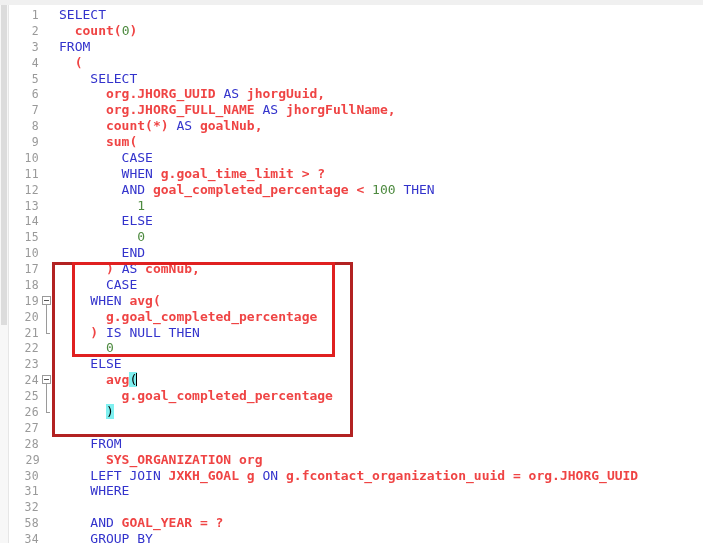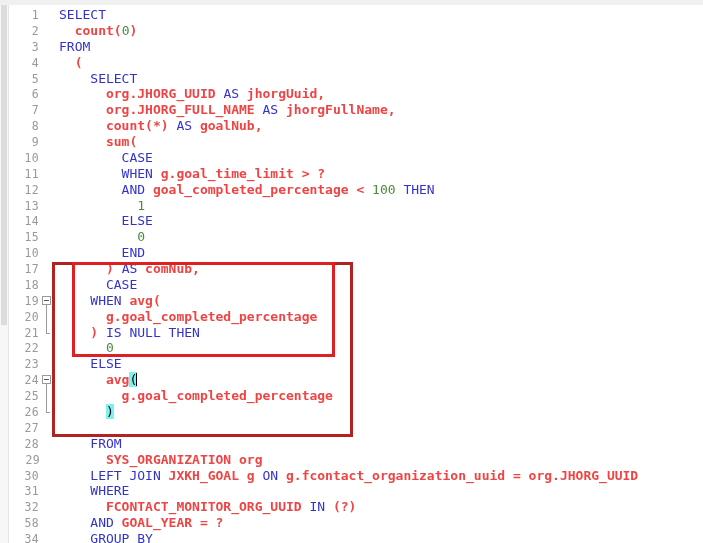--- a/index.html
+++ b/index.html
@@ -229,21 +229,20 @@
         <div class="row code" style="top: 319.6px;"><span class="pl">    ) </span><span class="kw">IS NULL THEN</span></div>
         <div class="row code" style="top: 335.48px;"><span class="num">      0</span></div>
         <div class="row code" style="top: 351.36px;"><span class="kw">    ELSE</span></div>
         <div class="row code" style="top: 367.24px;"><span class="pl">      avg</span><span class="brk">(</span><span class="caret"></span></div>
         <div class="row code" style="top: 383.12px;"><span class="pl">        g.goal_completed_percentage</span></div>
         <div class="row code" style="top: 399px;"><span class="pl">      </span><span class="brk">)</span></div>
         <div class="row code" style="top: 430.76px;"><span class="kw">    FROM</span></div>
         <div class="row code" style="top: 446.64px;"><span class="pl">      SYS_ORGANIZATION org</span></div>
         <div class="row code" style="top: 462.52px;"><span class="kw">    LEFT JOIN</span><span class="pl"> JXKH_GOAL g </span><span class="kw">ON</span><span class="pl"> g.fcontact_organization_uuid = org.JHORG_UUID</span></div>
         <div class="row code" style="top: 478.4px;"><span class="kw">    WHERE</span></div>
-        <div class="row code" style="top: 494.28px;"><span class="pl">      FCONTACT_MONITOR_ORG_UUID </span><span class="kw">IN</span><span class="pl"> (?)</span></div>
         <div class="row code" style="top: 510.16px;"><span class="kw">    AND</span><span class="pl"> GOAL_YEAR = ?</span></div>
         <div class="row code" style="top: 526.04px;"><span class="kw">    GROUP BY</span></div>
       </div>
     <div id="annot-layer">
         <div class="annot annot-outer" style="left: 43px; width: 301px; top: 257.08px; height: 174.68px;"></div>
         <div class="annot annot-inner" style="left: 63px; width: 263px; top: 257.08px; height: 95.28px;"></div>
       </div>
   </div>
 
 </div>

